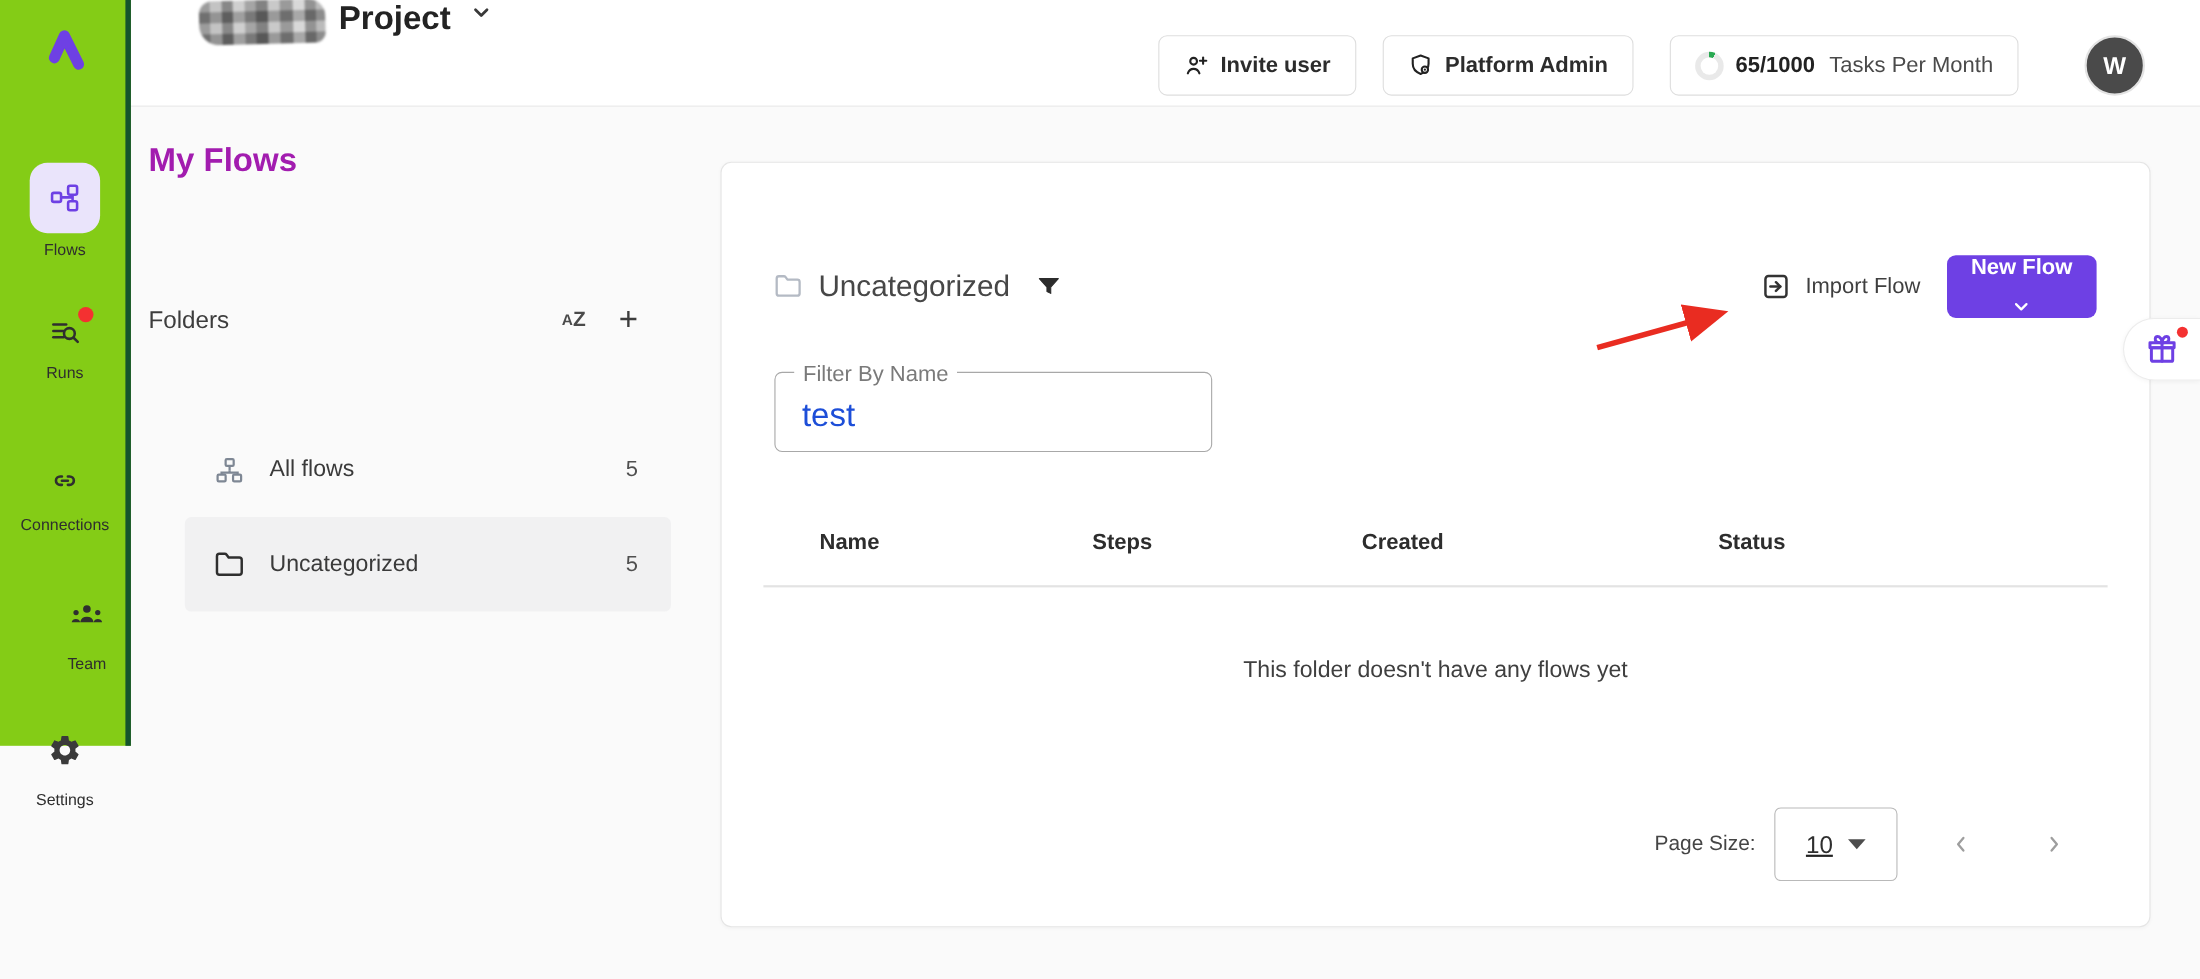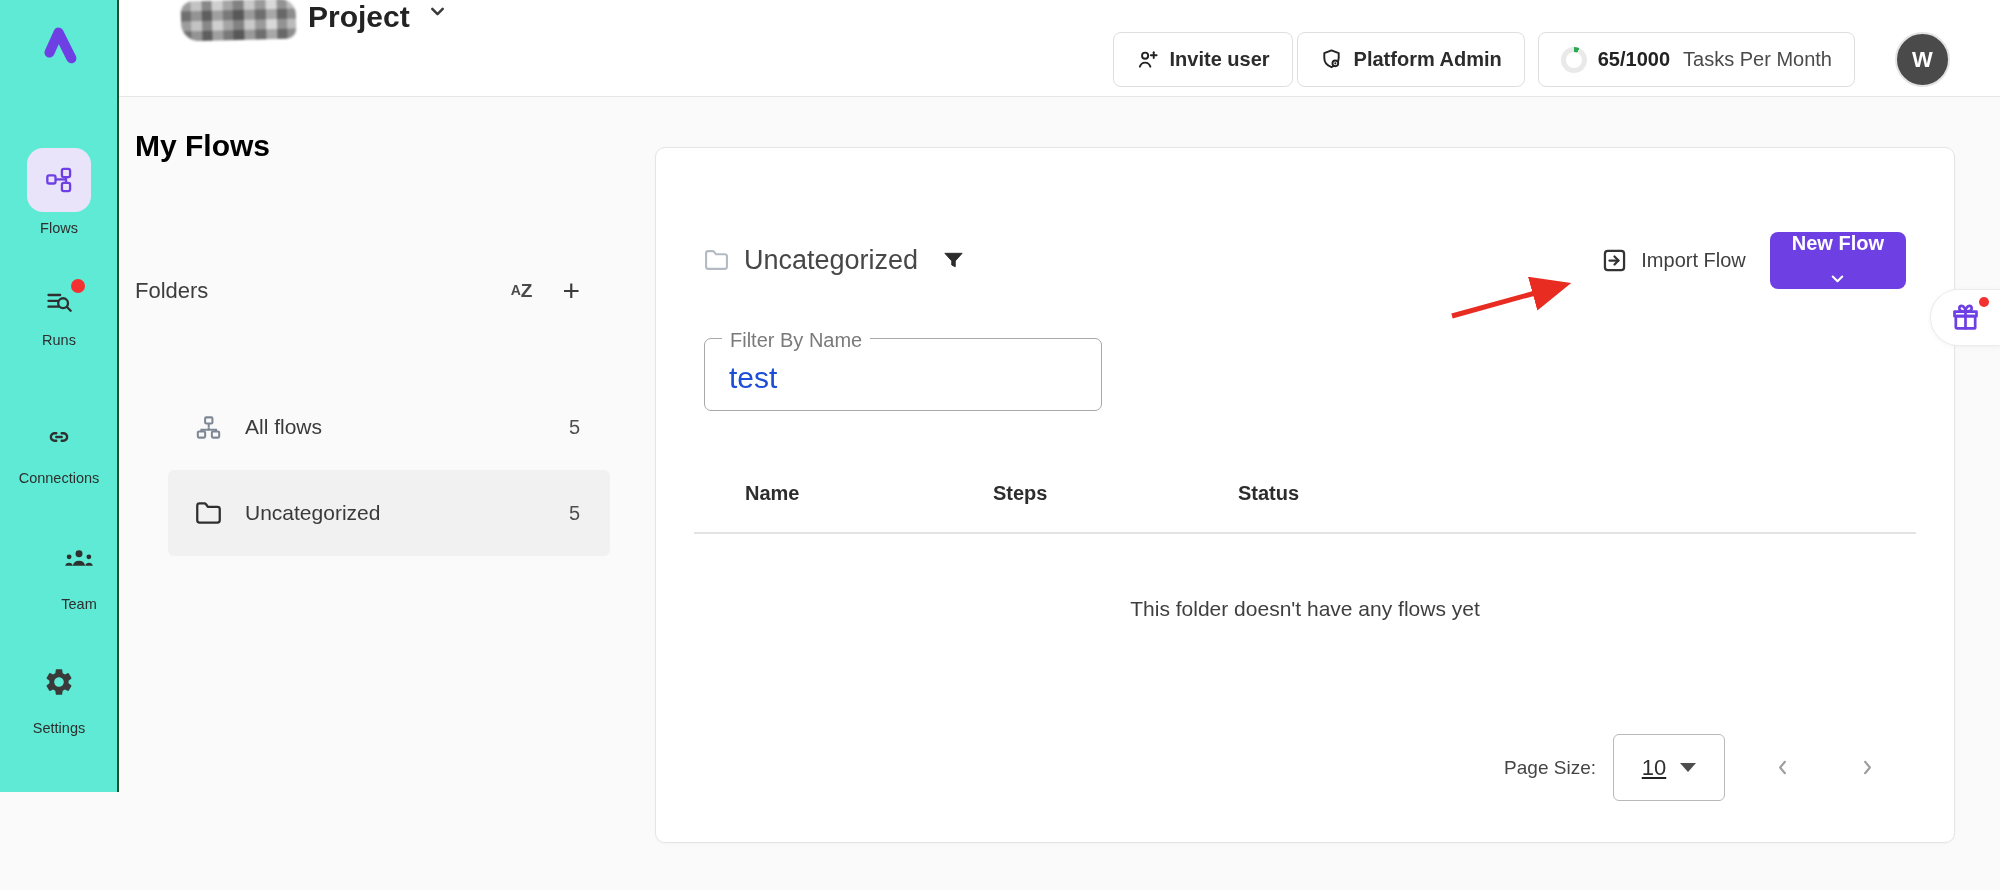--- a/index.html
+++ b/index.html
@@ -8,22 +8,22 @@
     font-family:"Liberation Sans", sans-serif;
     background:#fafafa;
     position:relative;
     overflow:hidden;
     color:#222;
   }
   svg { display:block; }
 
   
   .sidebar {
-    position:absolute; left:0; top:0; width:119px; height:792px;
-    background:#5eead4; border-right:2px solid #14532d; z-index:5;
+    position:absolute; left:0; top:0; width:119px; height:678px;
+    background:#84cc16; border-right:5px solid #14532d; z-index:5;
   }
   .logo-wrap { position:absolute; top:22px; left:0; width:118px; display:flex; justify-content:center; }
   .nav-item { position:absolute; left:0; width:118px; display:flex; flex-direction:column; align-items:center; cursor:pointer; }
   .nav-label { font-size:14.5px; color:#2e2e2e; }
   .ni-flows { top:148px; }
   .ni-flows .icon-box {
     width:64px; height:64px; border-radius:16px;
     background:var(--accent-soft,#eae4fb);
     display:flex; align-items:center; justify-content:center;
     margin-bottom:8px;
@@ -48,21 +48,21 @@
     width:115px; height:40px; border-radius:12px 16px 10px 18px;
     background:
       repeating-linear-gradient(0deg, rgba(0,0,0,.20) 0 10px, rgba(255,255,255,.14) 10px 20px),
       repeating-linear-gradient(90deg, #8c8c8c 0 10px, #b9b9b9 10px 21px, #757575 21px 31px, #c7c7c7 31px 42px, #979797 42px 52px, #6e6e6e 52px 63px, #c0c0c0 63px 74px, #8a8a8a 74px 85px, #d2d2d2 85px 96px, #828282 96px 106px, #b0b0b0 106px 115px);
     filter: blur(.9px);
     transform: rotate(-1.5deg);
   }
   .project-title { font-size:30px; font-weight:700; color:#232323; margin-left:12px; }
   .project-chevron { margin-left:16px; color:#3a3a3a; }
 
-  .topbar-right { position:absolute; right:50px; top:32px; display:flex; align-items:center; gap:4px; }
+  .topbar-right { position:absolute; right:50px; top:32px; display:flex; align-items:center; gap:24px; }
   .btn-outline {
     height:55px; background:#fff; border:1px solid #dedede; border-radius:8px;
     display:flex; align-items:center; gap:11px; padding:0 22px;
     font-family:inherit; font-size:20px; font-weight:700; color:#2c2c2c; cursor:pointer;
   }
   .tasks-pill { margin-left:9px; cursor:default; }
   .tasks-count { font-weight:700; color:#222; }
   .tasks-label { font-weight:400; color:#4a4a4a; margin-left:2px; }
   .progress-ring {
     width:26px; height:26px; border-radius:50%;
@@ -73,21 +73,21 @@
     content:""; position:absolute; inset:5px; background:#fff; border-radius:50%;
   }
   .avatar {
     width:55px; height:55px; border-radius:50%; margin-left:36px;
     background:#4a4a4a; border:2px solid #e3e3e3;
     color:#fff; font-size:22px; font-weight:700;
     display:flex; align-items:center; justify-content:center; cursor:pointer;
   }
 
   
-  .page-title { position:absolute; left:135px; top:129px; font-size:30px; font-weight:700; color:#000000; }
+  .page-title { position:absolute; left:135px; top:129px; font-size:30px; font-weight:700; color:#a21caf; }
   .folders-head {
     position:absolute; left:135px; top:278px; width:445px;
     display:flex; align-items:center;
   }
   .folders-heading { font-size:22px; color:#3d3d3d; flex:1; }
   .sort-btn { display:flex; align-items:flex-end; cursor:pointer; color:#4a4a4a; margin-right:30px; background:none; border:none; font-family:inherit; }
   .sort-a { font-size:14px; font-weight:700; transform:translateY(-4px); }
   .sort-z { font-size:19px; font-weight:700; }
   .add-folder-btn { font-size:30px; font-weight:300; color:#3c3c3c; background:none; border:none; cursor:pointer; line-height:26px; font-family:inherit; }
 
@@ -357,20 +357,21 @@
   </div>
 
   <div class="filter-field">
     <span class="filter-label">Filter By Name</span>
     <input class="filter-input" type="text" value="test" style="">
   </div>
 
   <div class="table-head">
     <span>Name</span>
     <span>Steps</span>
+    <span>Created</span>
     <span>Status</span>
   </div>
   <div class="table-divider"></div>
 
   <div class="empty-state">This folder doesn't have any flows yet</div>
 
   <div class="pagination">
     <span class="page-size-label">Page Size:</span>
     <div class="page-size-select">
       <span class="page-size-value">10</span>

